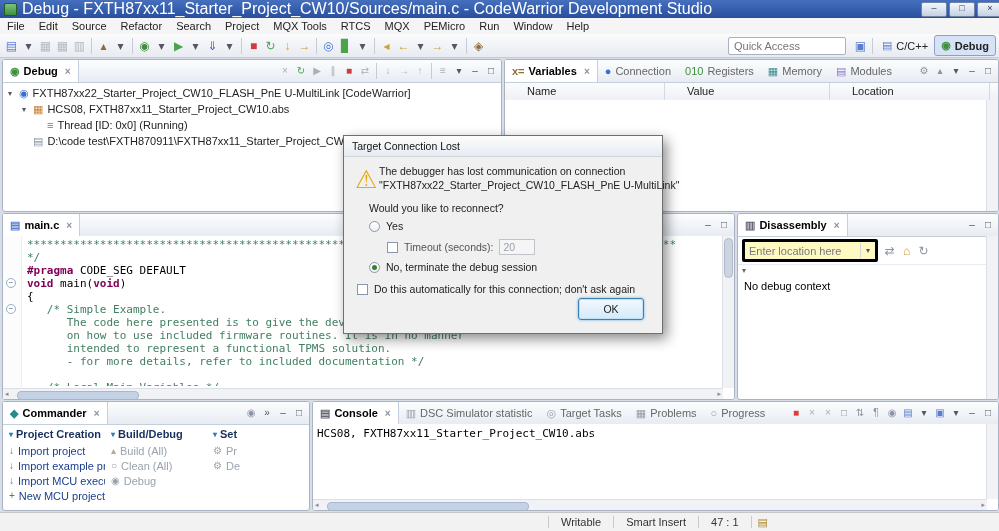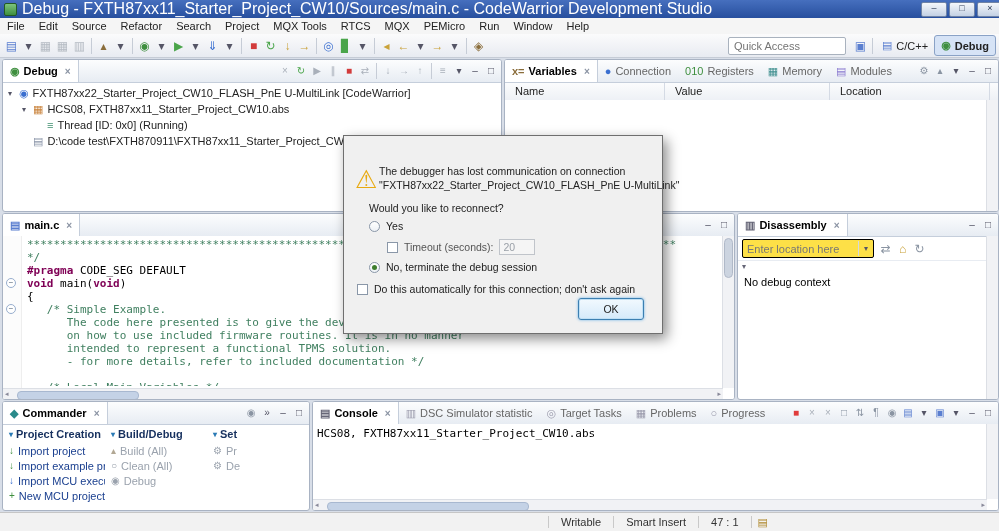--- a/index.html
+++ b/index.html
@@ -45,38 +45,38 @@
            display:flex;align-items:center;justify-content:space-between;font-size:7px;color:#889;padding:0 2px;box-sizing:border-box}
   .hthumb{position:absolute;left:14px;top:2px;width:120px;height:7px;background:#c4d2e6;border:1px solid #a8b8d0;border-radius:4px}
 
   
   .trow{height:16px;display:flex;align-items:center;gap:4px;overflow:hidden;white-space:nowrap}
   .tarrow{width:10px;flex:0 0 10px;font-size:8px;color:#556;text-align:center}
   .tlbl{white-space:nowrap}
 
   
   .vcols{display:flex;height:18px;background:linear-gradient(#fbfcfd,#edf0f5);border-bottom:1px solid #d4dae4}
-  .vcol{border-right:1px solid #d4dae4;padding:2px 10px;box-sizing:border-box;color:#222}
+  .vcol{border-right:1px solid #d4dae4;padding:2px 22px;box-sizing:border-box;color:#222}
 
   
   .editor-body{position:absolute;left:0;top:22px;right:0;bottom:0;background:#fff}
   .gutter{position:absolute;left:0;top:0;width:18px;bottom:11px;background:#fcfcfc;border-right:1px solid #eee}
   .fold{position:absolute;left:3px;width:10px;height:10px;border:1px solid #98aece;border-radius:50%;background:#fff;
         color:#567;font-size:8px;line-height:8px;text-align:center;box-sizing:border-box}
   .code{position:absolute;left:24px;top:2px;right:12px;bottom:13px;overflow:hidden;
         font-family:"DejaVu Sans Mono",monospace;font-size:11px;line-height:13px;white-space:pre}
   .cline{height:13px}
   .tok-comment{color:#3F7F5F}
   .tok-keyword{color:#7F0055;font-weight:bold}
   .tok-directive{color:#7F0055;font-weight:bold}
   .tok-plain{color:#000}
 
   
   .dis-row{display:flex;align-items:center;gap:3px;padding:2px 4px;border-bottom:1px solid #e8ecf2}
-  .combo{display:flex;align-items:center;width:130px;height:17px;border:1px solid #000000;background:#fde047;border-radius:2px}
+  .combo{display:flex;align-items:center;width:130px;height:17px;border:3px solid #000000;background:#fef9c3;border-radius:2px}
   .combo-text{flex:1;color:#777;padding:0 4px;overflow:hidden;white-space:nowrap}
   .combo-btn{width:14px;text-align:center;font-size:8px;color:#556;border-left:1px solid #d4d8de;line-height:15px}
   .dis-chevron{font-size:8px;color:#667;padding:1px 4px}
   .dis-msg{padding:4px 6px;color:#000}
 
   
   .cmd-cols{position:absolute;left:0;top:22px;right:0;bottom:0;display:flex}
   .cmd-col{flex:1;min-width:0;padding:4px 0 0 6px;overflow:hidden}
   .cmd-h{display:flex;align-items:center;gap:3px;font-weight:bold;color:#16305e;margin-bottom:3px;white-space:nowrap}
   .cmd-ar{color:#2a7ab5;font-size:8px}
@@ -480,20 +480,21 @@
   <span class="sb-cell">Writable</span>
   <span class="sb-sep"></span>
   <span class="sb-cell">Smart Insert</span>
   <span class="sb-sep"></span>
   <span class="sb-cell">47 : 1</span>
   <span class="sb-sep"></span>
   <span class="sb-icon">▤</span>
 </div>
 
 <div class="dialog">
+  <div class="dlg-title">Target Connection Lost</div>
   <div class="warn-icon">⚠</div>
   <div class="dlg-msg">
     <div>The debugger has lost communication on connection</div>
     <div>"FXTH87xx22_Starter_Project_CW10_FLASH_PnE U-MultiLink"</div>
   </div>
   <div class="dlg-q">Would you like to reconnect?</div>
   <div class="dlg-row" style="left:25px;top:84px">
     <span class="radio"></span>
     <span>Yes</span>
   </div>

